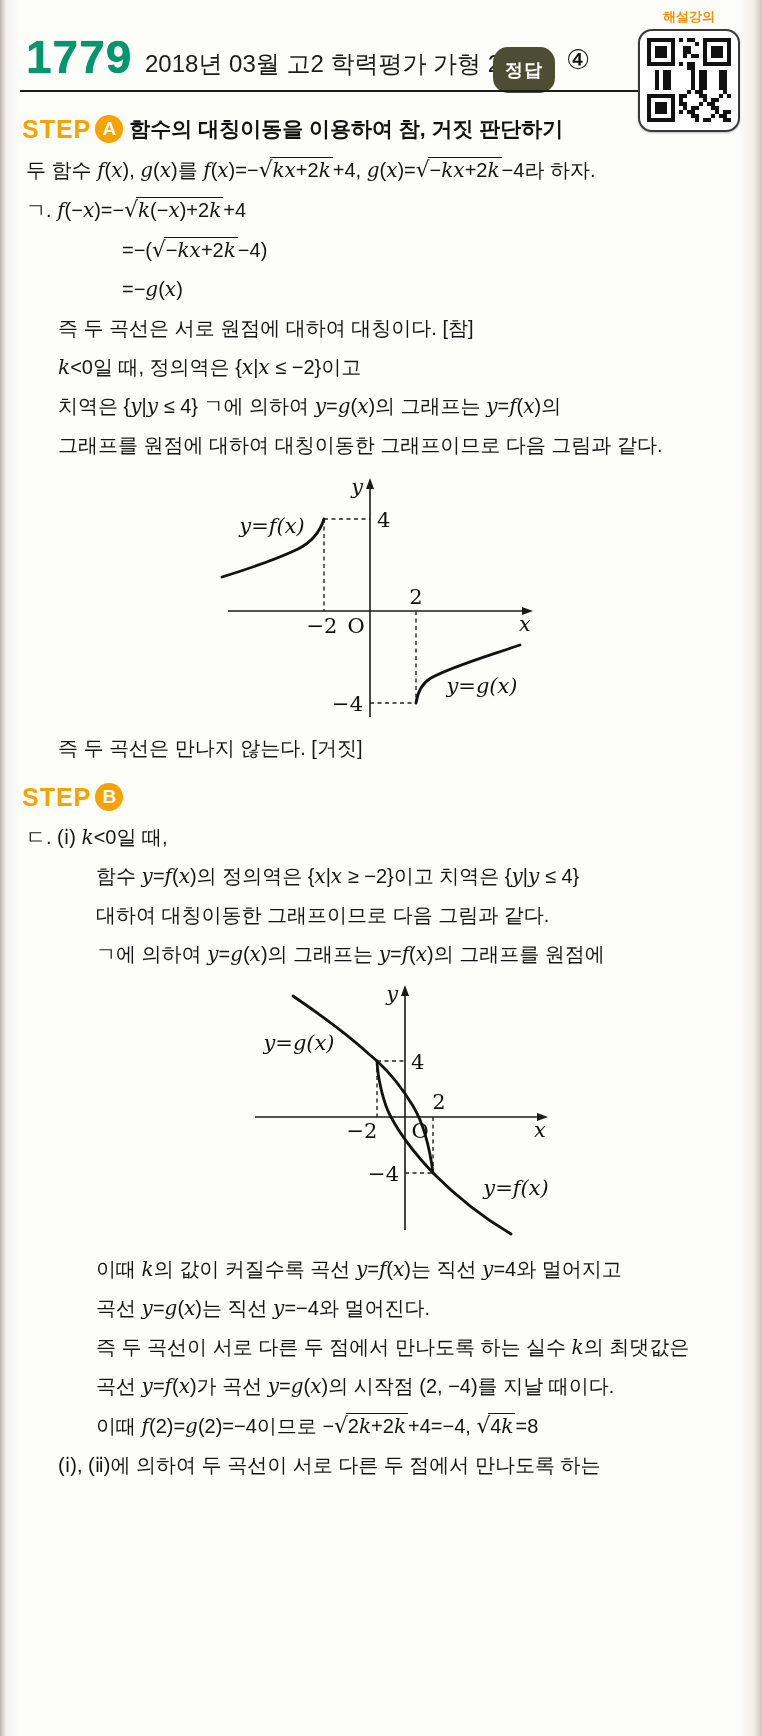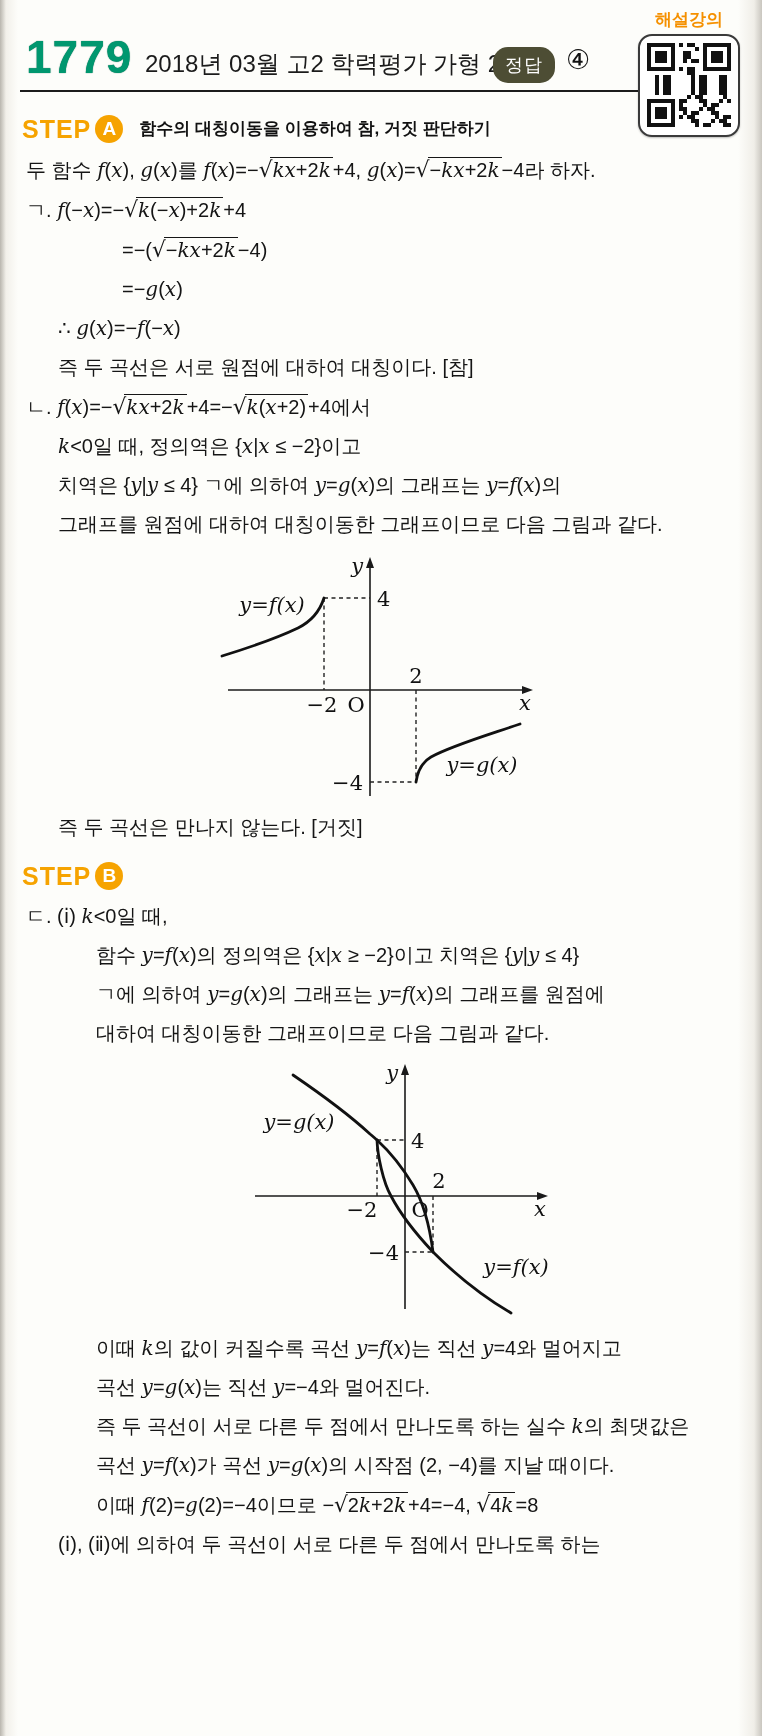--- a/index.html
+++ b/index.html
@@ -11,41 +11,41 @@
   }
   
   .hdr{position:relative;height:100px;}
   .prob-num{
     position:absolute;left:26px;top:30px;
     font-size:46px;font-weight:bold;letter-spacing:1px;
     color:#00976f;text-shadow:0 0 1px #015c43;
   }
   .src{position:absolute;left:145px;top:48px;font-size:24px;font-weight:400;color:#1b1b1b;}
   .ans-pill{
-    position:absolute;left:493px;top:47px;width:62px;height:36px;border-radius:15px;
-    background:#4d4d34;color:#fff;font-size:18px;font-weight:normal;
+    position:absolute;left:493px;top:47px;width:62px;height:46px;border-radius:15px;
+    background:#4d4d34;color:#fff;font-size:18px;font-weight:bold;
     display:flex;align-items:center;justify-content:center;letter-spacing:1px;
   }
   .ans-num{position:absolute;left:566px;top:44px;font-size:27px;color:#111;}
   .hr{position:absolute;left:20px;top:90px;width:625px;height:0;border-top:2.5px solid #1c1c1c;}
   .qr-wrap{position:absolute;top:8px;right:12px;width:122px;text-align:center;z-index:2;}
-  .qr-label{font-size:17px;font-weight:bold;color:#f59000;}
+  .qr-label{font-size:13px;font-weight:bold;color:#f59000;}
   .qr-box{
     margin-top:3px;display:inline-block;background:#fff;border:2px solid #3a3a3a;
     border-radius:14px;padding:7px 7px 4px 7px;box-shadow:0 1px 2px rgba(0,0,0,.25);
   }
   
   .step-row{display:flex;align-items:flex-start;margin:14px 0 6px 22px;}
   .step-word{font-size:25px;font-weight:bold;color:#f6a300;letter-spacing:1px;line-height:30px;}
   .step-badge{
     width:28px;height:28px;border-radius:50%;background:#f6a300;color:#fff;
     font-size:19px;font-weight:bold;display:flex;align-items:center;justify-content:center;
     margin:1px 0 0 4px;flex:0 0 auto;
   }
-  .step-title{margin-left:16px;font-size:17px;font-weight:bold;color:#111;line-height:30px;max-width:575px;}
+  .step-title{margin-left:6px;font-size:21px;font-weight:bold;color:#111;line-height:30px;max-width:575px;}
   .step-title .t2{display:block;}
   
   .lines{margin-top:4px;}
   .line{font-size:20px;line-height:39px;white-space:nowrap;}
   .ind0{margin-left:26px}.ind1{margin-left:58px}.ind2{margin-left:96px}
   .ind3{margin-left:122px}
   
   .v{font-family:"DejaVu Serif",serif;font-style:italic;font-weight:normal;}
   .sq{display:inline-block;white-space:nowrap;}
   .rs{font-family:"DejaVu Serif",serif;font-size:1.08em;}
@@ -192,23 +192,21 @@
     <span class="step-word">STEP</span>
     <span class="step-badge">A</span>
     <span class="step-title">함수의 대칭이동을 이용하여 참, 거짓 판단하기</span>
   </div>
 
   <div class="lines">
       <div class="line ind0">두 함수 <i class="v">f</i>(<i class="v">x</i>), <i class="v">g</i>(<i class="v">x</i>)를 <i class="v">f</i>(<i class="v">x</i>)=−<span class="sq"><span class="rs">√</span><span class="rad"><i class="v">k</i><i class="v">x</i>+2<i class="v">k</i></span></span>+4, <i class="v">g</i>(<i class="v">x</i>)=<span class="sq"><span class="rs">√</span><span class="rad">−<i class="v">k</i><i class="v">x</i>+2<i class="v">k</i></span></span>−4라 하자.</div>
       <div class="line ind0">ㄱ. <i class="v">f</i>(−<i class="v">x</i>)=−<span class="sq"><span class="rs">√</span><span class="rad"><i class="v">k</i>(−<i class="v">x</i>)+2<i class="v">k</i></span></span>+4</div>
       <div class="line ind3">=−(<span class="sq"><span class="rs">√</span><span class="rad">−<i class="v">k</i><i class="v">x</i>+2<i class="v">k</i></span></span>−4)</div>
       <div class="line ind3">=−<i class="v">g</i>(<i class="v">x</i>)</div>
-      <div class="line ind1">∴ <i class="v">g</i>(<i class="v">x</i>)=−<i class="v">f</i>(−<i class="v">x</i>)</div>
       <div class="line ind1">즉 두 곡선은 서로 원점에 대하여 대칭이다. [참]</div>
-      <div class="line ind0">ㄴ. <i class="v">f</i>(<i class="v">x</i>)=−<span class="sq"><span class="rs">√</span><span class="rad"><i class="v">k</i><i class="v">x</i>+2<i class="v">k</i></span></span>+4=−<span class="sq"><span class="rs">√</span><span class="rad"><i class="v">k</i>(<i class="v">x</i>+2)</span></span>+4에서</div>
       <div class="line ind1"><i class="v">k</i>&lt;0일 때, 정의역은 {<i class="v">x</i>|<i class="v">x</i> ≤ −2}이고</div>
       <div class="line ind1">치역은 {<i class="v">y</i>|<i class="v">y</i> ≤ 4}  ㄱ에 의하여 <i class="v">y</i>=<i class="v">g</i>(<i class="v">x</i>)의 그래프는 <i class="v">y</i>=<i class="v">f</i>(<i class="v">x</i>)의</div>
       <div class="line ind1">그래프를 원점에 대하여 대칭이동한 그래프이므로 다음 그림과 같다.</div>
     </div>
 
   <div class="fig fig1">
     <svg width="360" height="248" viewBox="0 0 360 248">
       <line class="ax" x1="170" y1="10" x2="170" y2="244"></line>
       <polygon class="arw" points="166,16 170,5 174,16"></polygon>
       <line class="ax" x1="28" y1="138" x2="330" y2="138"></line>
@@ -236,22 +234,22 @@
     </div>
 
   <div class="step-row">
     <span class="step-word">STEP</span>
     <span class="step-badge">B</span>
   </div>
 
   <div class="lines">
       <div class="line ind0">ㄷ. (ⅰ) <i class="v">k</i>&lt;0일 때,</div>
       <div class="line ind2">함수 <i class="v">y</i>=<i class="v">f</i>(<i class="v">x</i>)의 정의역은 {<i class="v">x</i>|<i class="v">x</i> ≥ −2}이고 치역은 {<i class="v">y</i>|<i class="v">y</i> ≤ 4}</div>
+      <div class="line ind2">대하여 대칭이동한 그래프이므로 다음 그림과 같다.</div>
       <div class="line ind2">ㄱ에 의하여 <i class="v">y</i>=<i class="v">g</i>(<i class="v">x</i>)의 그래프는 <i class="v">y</i>=<i class="v">f</i>(<i class="v">x</i>)의 그래프를 원점에</div>
-      <div class="line ind2">대하여 대칭이동한 그래프이므로 다음 그림과 같다.</div>
     </div>
 
   <div class="fig fig2">
     <svg width="350" height="262" viewBox="0 0 350 262">
       <line class="ax" x1="190" y1="10" x2="190" y2="250"></line>
       <polygon class="arw" points="186,16 190,5 194,16"></polygon>
       <line class="ax" x1="40" y1="137" x2="330" y2="137"></line>
       <polygon class="arw" points="322,133 333,137 322,141"></polygon>
       <path class="dsh" d="M162,81 H190"></path>
       <path class="dsh" d="M162,81 V137"></path>

